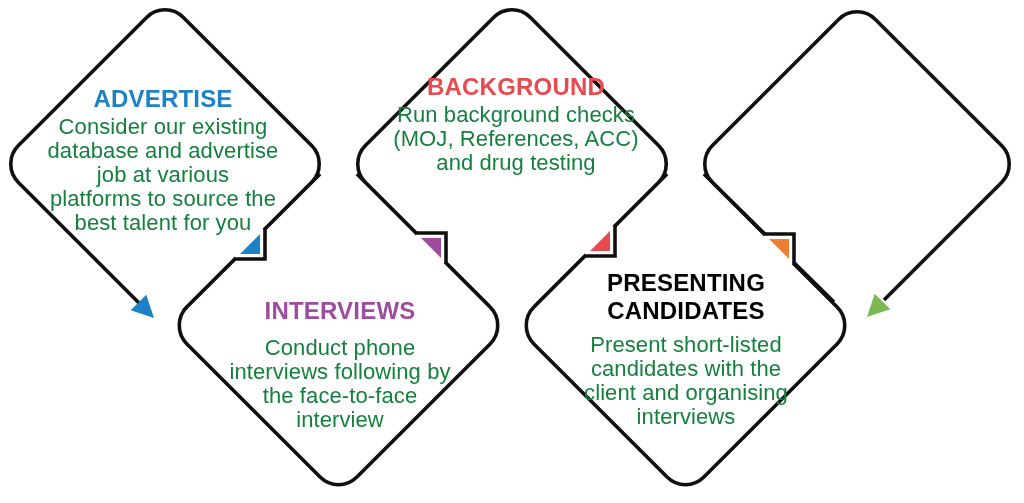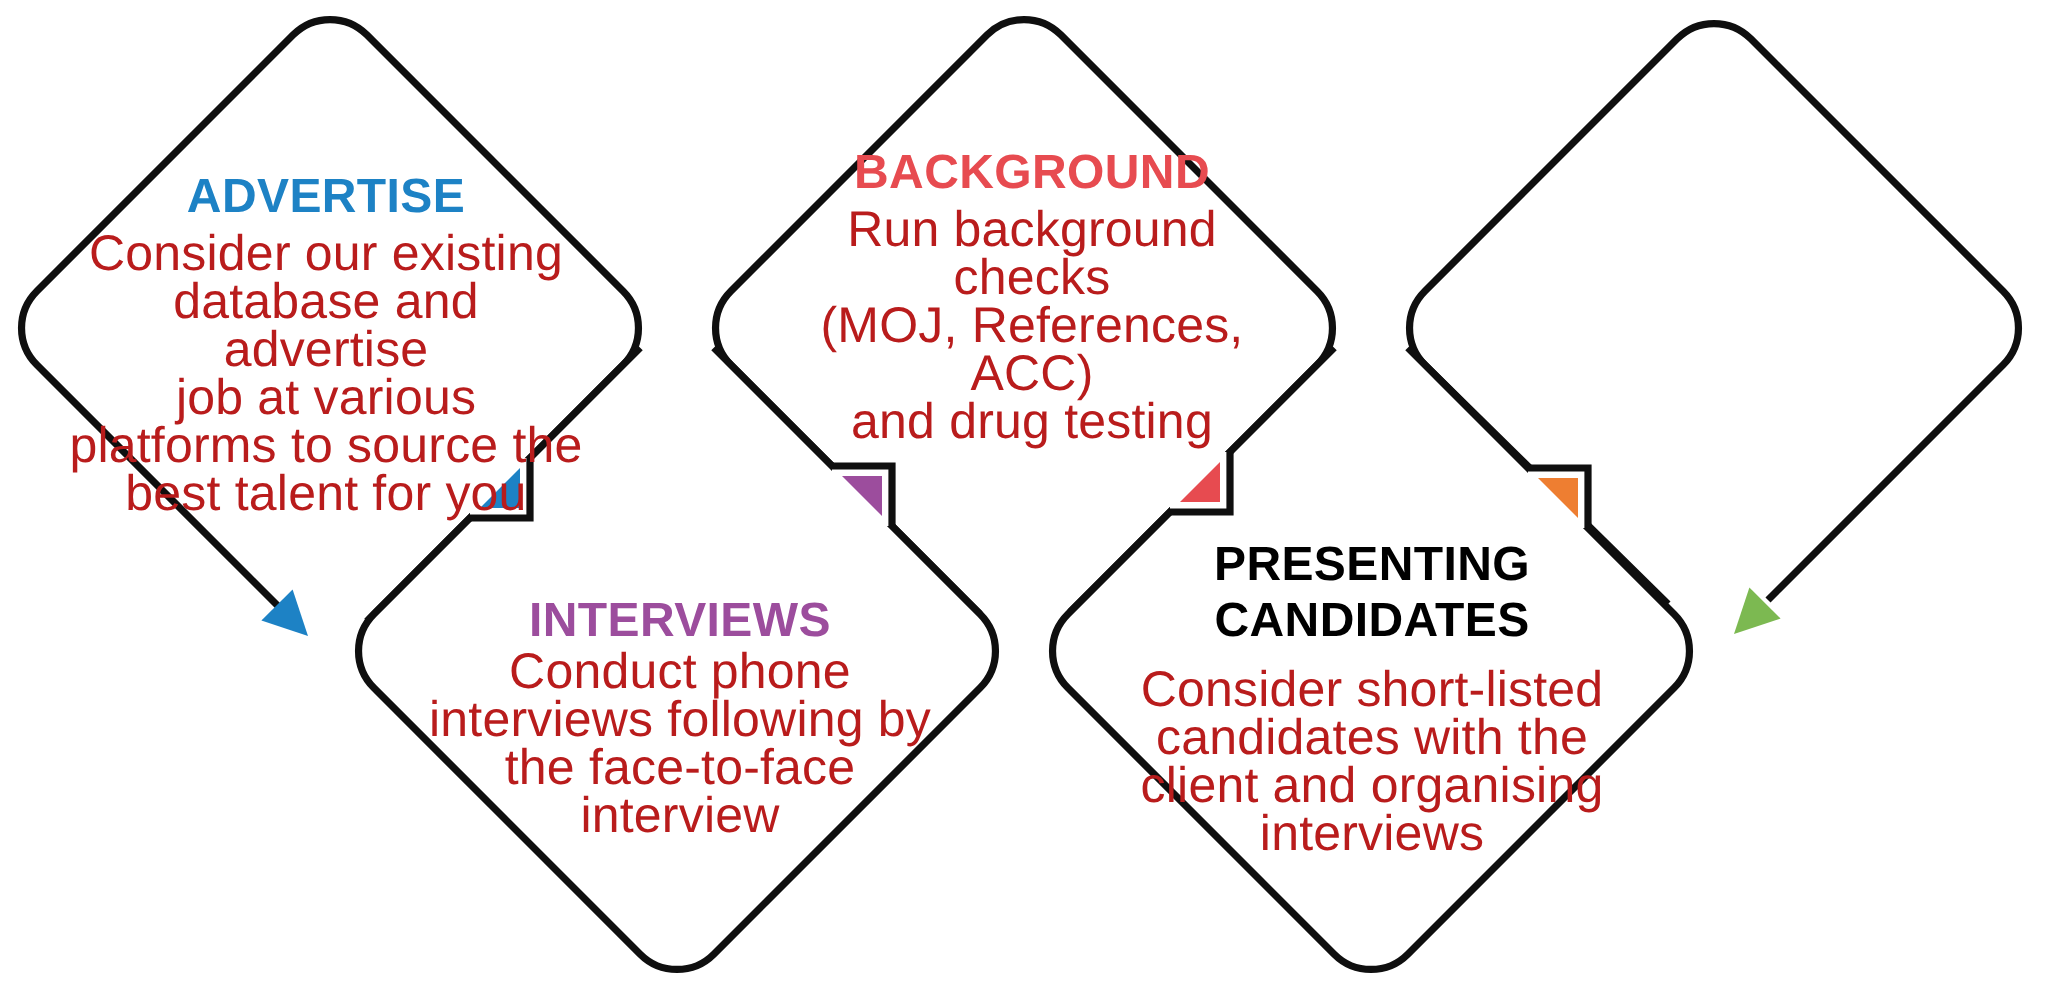--- a/index.html
+++ b/index.html
@@ -6,26 +6,26 @@
   #stage{position:relative;width:1024px;height:503px;background:#ffffff;overflow:hidden;
          font-family:"Liberation Sans", sans-serif;}
   #flow-svg{position:absolute;left:0;top:0;}
   .outline{fill:none;stroke:#0f0f0f;stroke-width:3.6;stroke-linejoin:miter;}
   .dfill{fill:#ffffff;stroke:none;}
   .notch-eraser{fill:#ffffff;stroke:none;}
   .step-line{fill:none;stroke:#0f0f0f;stroke-width:3.6;stroke-linejoin:miter;}
   .card{position:absolute;width:260px;text-align:center;}
   .card .title{font-size:24px;font-weight:bold;line-height:27px;letter-spacing:.2px;
                white-space:pre-line;}
-  .card .body{font-size:25px;line-height:24px;color:#b91c1c;white-space:pre-line;
+  .card .body{font-size:22px;line-height:24px;color:#15803d;white-space:pre-line;
               margin-top:3px;letter-spacing:.1px;}
   #card-presenting .title{line-height:28px;}
   #card-presenting .body{margin-top:8px;}
   #card-followups .body{line-height:23.5px;margin-top:2px;}
-  #card-interviews .body{margin-top:0;}
+  #card-interviews .body{margin-top:12px;}
 </style>
 </head>
 <body>
 
 <div id="stage">
 
   <svg id="flow-svg" width="1024" height="503" viewBox="0 0 1024 503">
 
     <g>
       <path class="dfill" d="M146.6,17.4 A26,26 0 0 1 183.4,17.4 L311.6,145.6 A26,26 0 0 1 311.6,182.4 L183.4,310.6 A26,26 0 0 1 146.6,310.6 L18.4,182.4 A26,26 0 0 1 18.4,145.6 Z"></path>
@@ -100,20 +100,20 @@
   <div class="card" id="card-background" style="left:386px;top:73px;">
     <div class="title" style="color: rgb(231, 75, 80);">BACKGROUND</div>
     <div class="body">Run background checks
 (MOJ, References, ACC)
 and drug testing</div>
   </div>
 
   <div class="card" id="card-presenting" style="left:556px;top:269px;">
     <div class="title" style="color: #000000;">PRESENTING
 CANDIDATES</div>
-    <div class="body">Consider short-listed
+    <div class="body">Present short-listed
 candidates with the
 client and organising
 interviews</div>
   </div>
 
 
 </div>
 
 </body></html>

